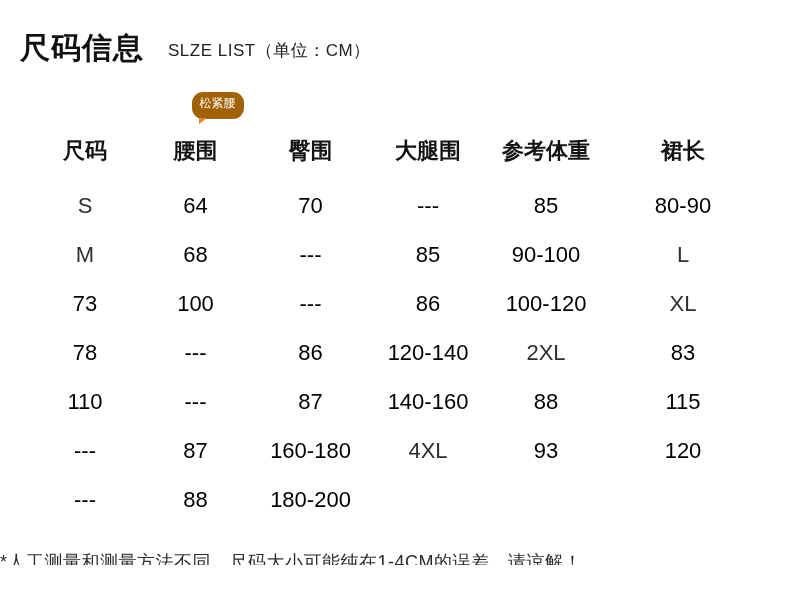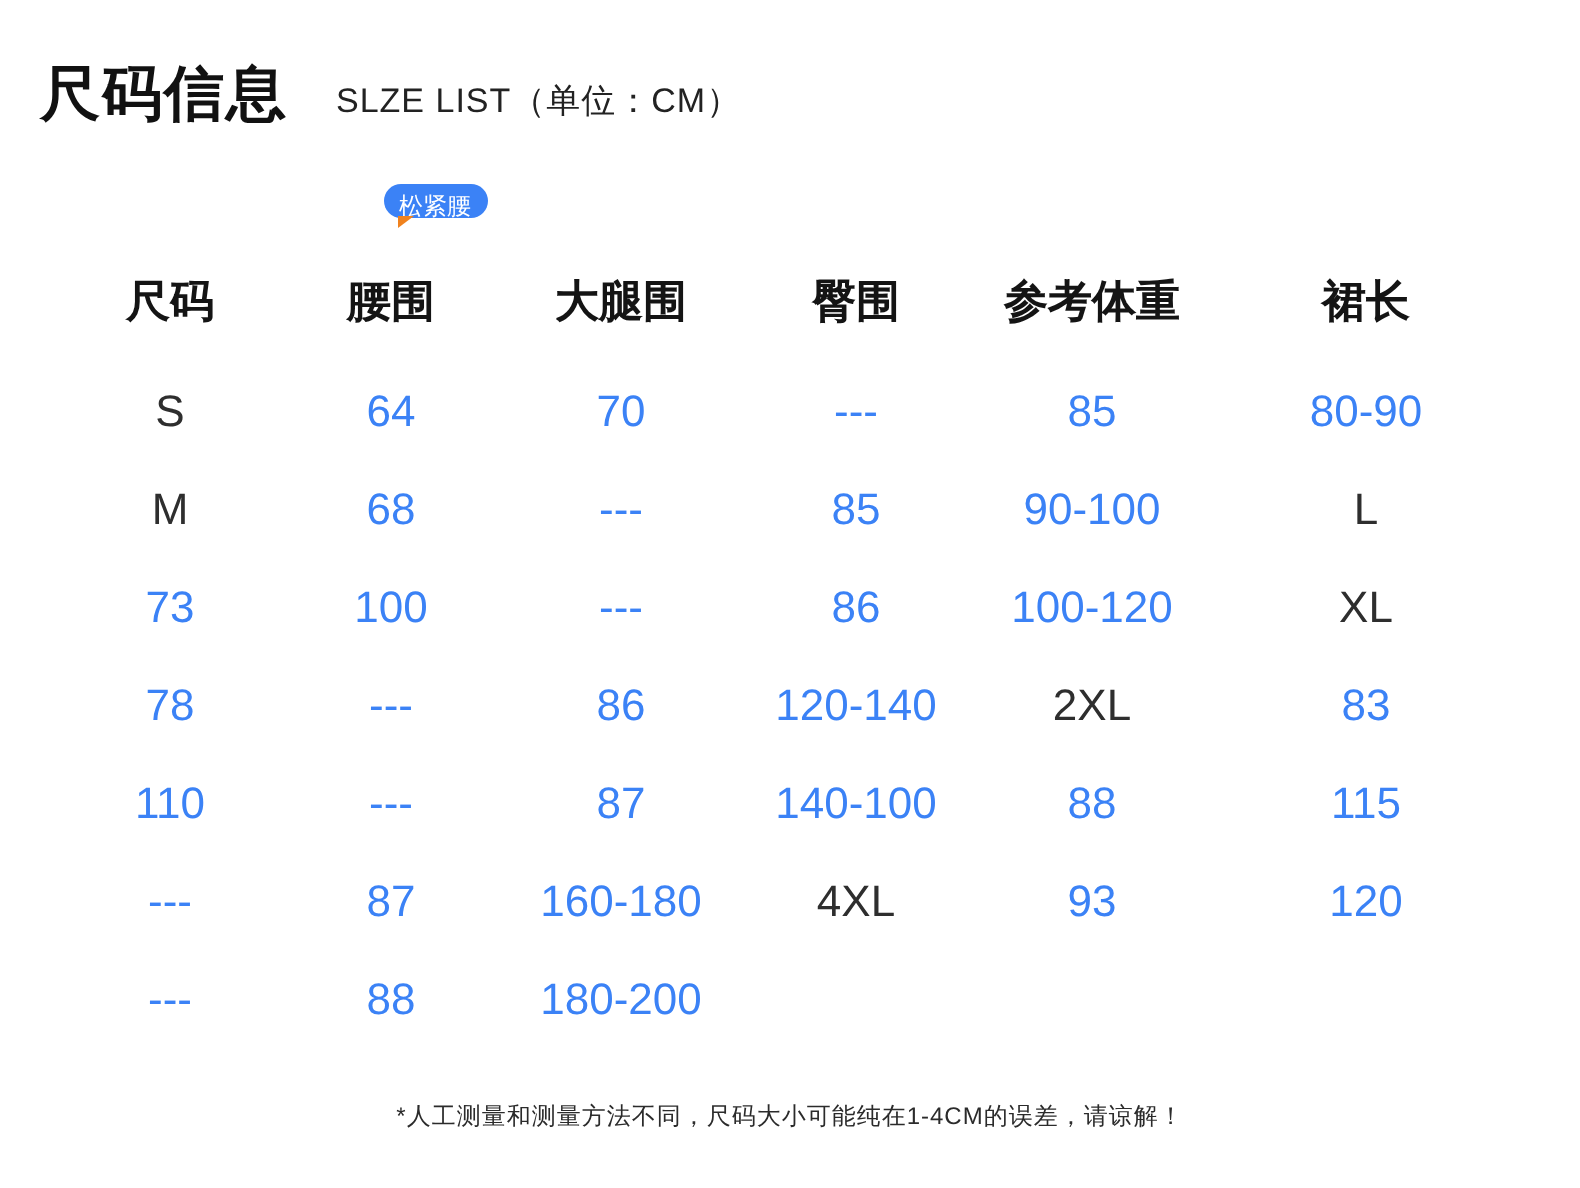--- a/index.html
+++ b/index.html
@@ -46,67 +46,67 @@
     width: 730px;
     display: grid;
     grid-template-columns: 110px 111px 119px 116px 120px 154px;
     grid-template-rows: 60px repeat(7, 49px);
   }
   .cell {
     display: flex;
     align-items: center;
     justify-content: center;
     font-size: 22px;
-    color: #3b82f6;
+    color: #000000;
     position: relative;
   }
   .cell.th {
     font-weight: 700;
     color: #141414;
   }
   .cell.size-col {
     color: #2e2e2e;
     font-weight: 500;
   }
   .header-label-wrap {
     position: relative;
     display: inline-block;
   }
   .waist-badge {
     position: absolute;
     top: -44px;
     left: 50%;
     margin-left: -4px;
-    background: #3b82f6;
+    background: #a16207;
     color: #ffffff;
     font-size: 12px;
     font-weight: 500;
     line-height: 1;
-    padding: 5px 8px 0 8px;
+    padding: 5px 8px 10px 8px;
     border-radius: 11px;
     white-space: nowrap;
   }
   .waist-badge::after {
     content: "";
     position: absolute;
     left: 7px;
     bottom: -5px;
     width: 0;
     height: 0;
     border-style: solid;
     border-width: 6px 8px 0 0;
     border-color: #F0821E transparent transparent transparent;
   }
   .footer-note {
     position: absolute;
     top: 550px;
     left: 0;
     width: 100%;
-    text-align: center;
-    font-size: 12px;
+    text-align: left;
+    font-size: 18px;
     font-weight: 500;
     color: #2b2b2b;
     letter-spacing: 0.5px;
   }
 </style>
 </head>
 <body>
 
 <div class="page">
 
@@ -120,24 +120,24 @@
     <div class="cell th">
       <span>尺码</span>
     </div>
     <div class="cell th">
       <span class="header-label-wrap">
         <span>腰围</span>
         <span class="waist-badge">松紧腰</span>
       </span>
     </div>
     <div class="cell th">
-      <span>大腿围</span>
+      <span>臀围</span>
     </div>
     <div class="cell th">
-      <span>臀围</span>
+      <span>大腿围</span>
     </div>
     <div class="cell th">
       <span>参考体重</span>
     </div>
     <div class="cell th">
       <span>裙长</span>
     </div>
 
     <div class="cell size-col">S</div>
     <div class="cell">64</div>
@@ -163,21 +163,21 @@
     <div class="cell">78</div>
     <div class="cell">---</div>
     <div class="cell">86</div>
     <div class="cell">120-140</div>
 
     <div class="cell size-col">2XL</div>
     <div class="cell">83</div>
     <div class="cell">110</div>
     <div class="cell">---</div>
     <div class="cell">87</div>
-    <div class="cell">140-100</div>
+    <div class="cell">140-160</div>
 
     <div class="cell">88</div>
     <div class="cell">115</div>
     <div class="cell">---</div>
     <div class="cell">87</div>
     <div class="cell">160-180</div>
 
     <div class="cell size-col">4XL</div>
     <div class="cell">93</div>
     <div class="cell">120</div>

